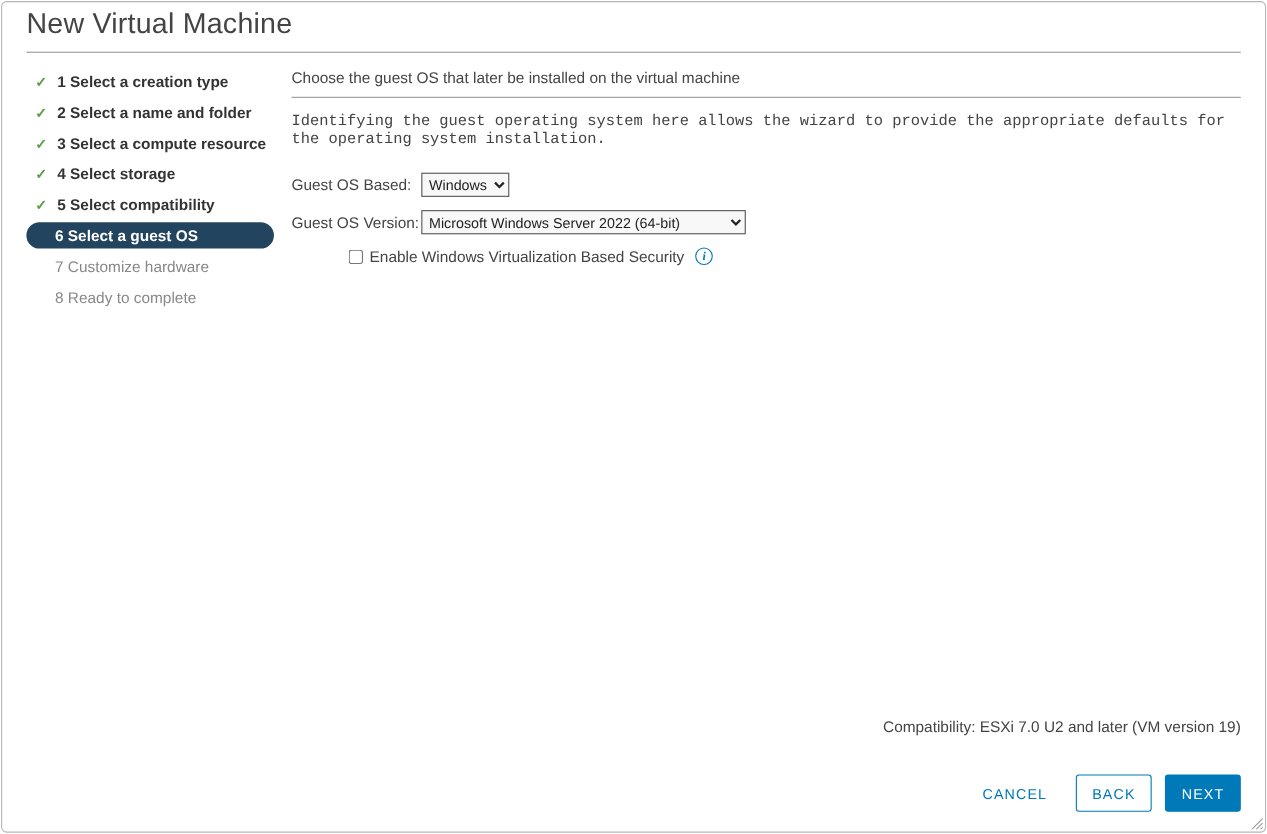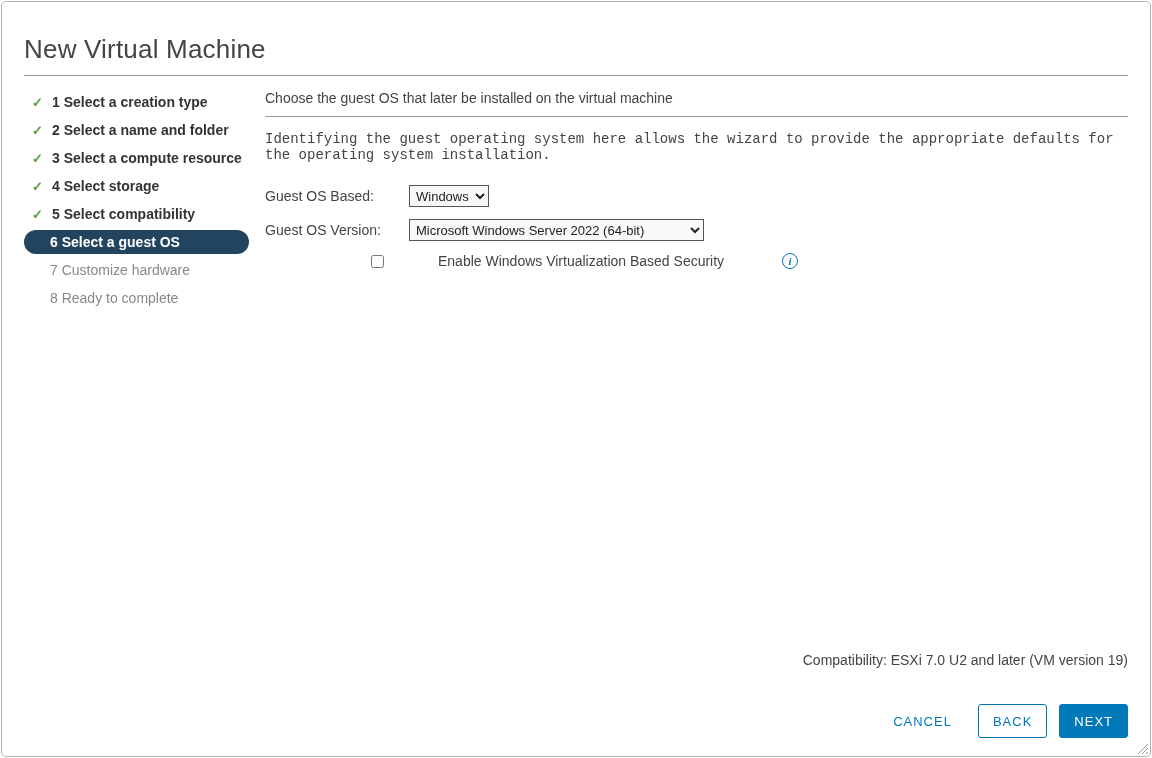--- a/index.html
+++ b/index.html
@@ -10,21 +10,21 @@
     height: 758px;
     position: relative;
   }
   .dialog {
     position: absolute;
     top: 1px; left: 1px;
     width: 1150px; height: 756px;
     border: 1px solid #b5b5b5;
     border-radius: 5px;
     background: #fff;
-    padding: 32px 22px 18px 22px;
+    padding: 4px 22px 18px 22px;
     display: flex;
     flex-direction: column;
   }
   .dialog-title {
     font-size: 26px;
     font-weight: 300;
     color: #444;
     margin: 0 0 10px 0;
     letter-spacing: 0.2px;
   }
@@ -108,31 +108,29 @@
     width: 118px;
     text-align: left;
   }
   select {
     font-size: 13px;
     color: #222;
     background: #f8f8f8;
     border: 1px solid #555;
     height: 22px;
     padding: 0 2px;
-    margin-left: 26px;
   }
   .os-family { width: 80px; }
   .os-version { width: 295px; }
   .check-row {
     display: flex;
     align-items: center;
     font-size: 14px;
     color: #444;
-    margin-left: 106px;
-    gap: 48px;
+    margin-left: 52px;
   }
   .check-row input[type="checkbox"] {
     margin: 0 6px 0 0;
     width: 13px; height: 13px;
   }
   .info-icon {
     display: inline-flex;
     align-items: center;
     justify-content: center;
     width: 16px; height: 16px;

